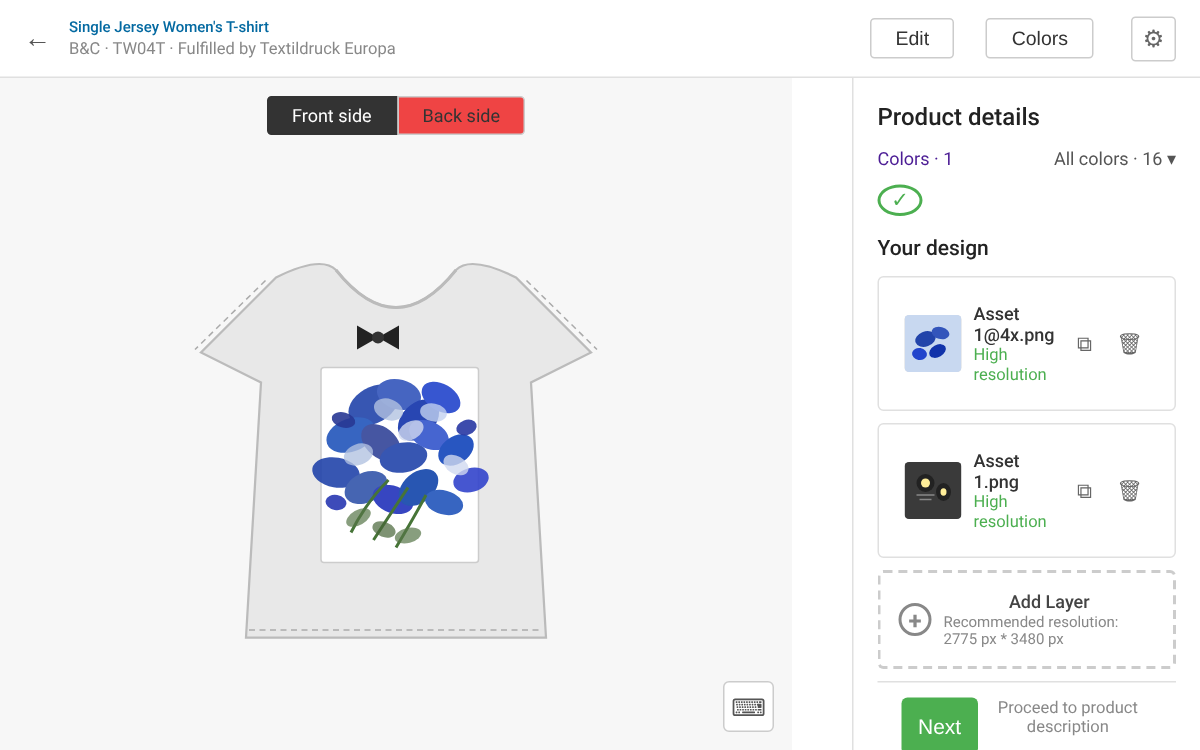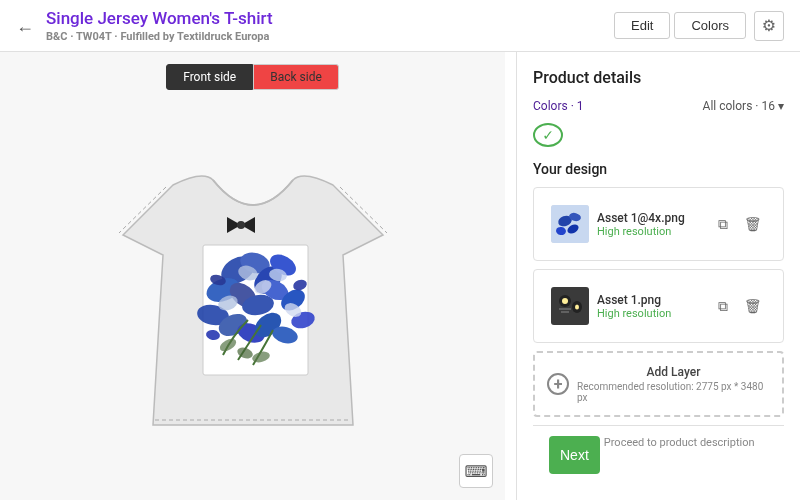--- a/index.html
+++ b/index.html
@@ -13,41 +13,41 @@
       border-bottom: 1px solid #e0e0e0;
       height: 52px;
     }
     .header-back {
       cursor: pointer;
       margin-right: 12px;
       color: #555;
       font-size: 18px;
     }
     .header-title-block { flex: 1; }
-    .header-title { font-size: 17px; font-weight: 500; color: #6d28d9; }
-    .header-subtitle { font-size: 11px; color: #888; margin-top: 2px; font-weight: bold; }
-    .header-actions { display: flex; align-items: center; gap: 4px; }
+    .header-title { font-size: 10px; font-weight: 500; color: #0369a1; }
+    .header-subtitle { font-size: 11px; color: #888; margin-top: 2px; }
+    .header-actions { display: flex; align-items: center; gap: 21px; }
     .btn-edit, .btn-preview {
       border: 1px solid #ccc;
       background: #fff;
       padding: 5px 16px;
       border-radius: 3px;
       cursor: pointer;
       font-size: 13px;
       color: #333;
     }
     .gear-icon {
       width: 30px; height: 30px;
       display: flex; align-items: center; justify-content: center;
       cursor: pointer; color: #666; font-size: 16px;
       border: 1px solid #ccc; border-radius: 3px; margin-left: 4px;
     }
 
     
-    .main { display: flex; flex: 1; overflow: hidden; gap: 11px; }
+    .main { display: flex; flex: 1; overflow: hidden; }
 
     
     .left-panel {
       flex: 1;
       background: #f7f7f7;
       display: flex;
       flex-direction: column;
       align-items: center;
       position: relative;
       padding: 12px;
@@ -92,26 +92,27 @@
       border-radius: 4px;
       background: #fff;
       display: flex; align-items: center; justify-content: center;
       cursor: pointer;
       font-size: 16px;
       color: #555;
     }
 
     
     .right-panel {
-      width: 284px;
+      width: 232px;
       border-left: 1px solid #e0e0e0;
       display: flex;
       flex-direction: column;
       padding: 16px;
       overflow-y: auto;
+      margin-left: 40px;
     }
     .section-title { font-size: 16px; font-weight: 500; color: #222; margin-bottom: 12px; }
     .colors-row {
       display: flex;
       align-items: center;
       justify-content: space-between;
       margin-bottom: 10px;
     }
     .colors-label { font-size: 12px; color: #4c1d95; }
     .all-colors-btn {

